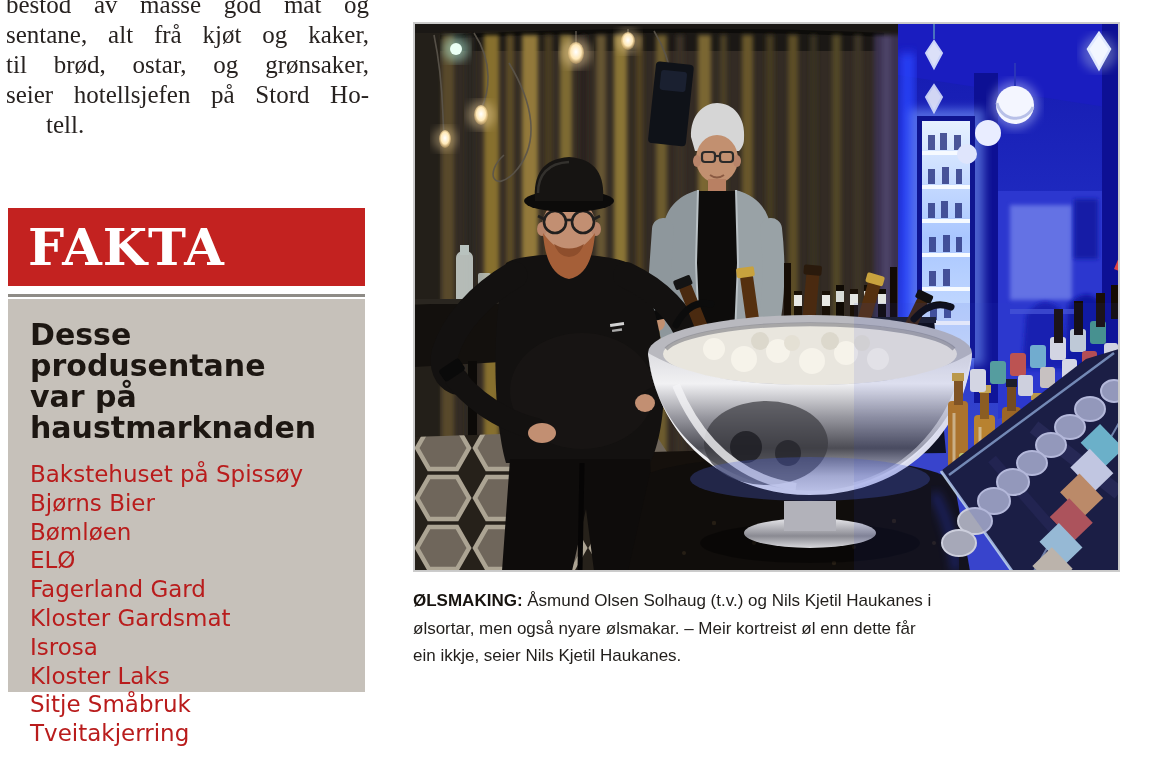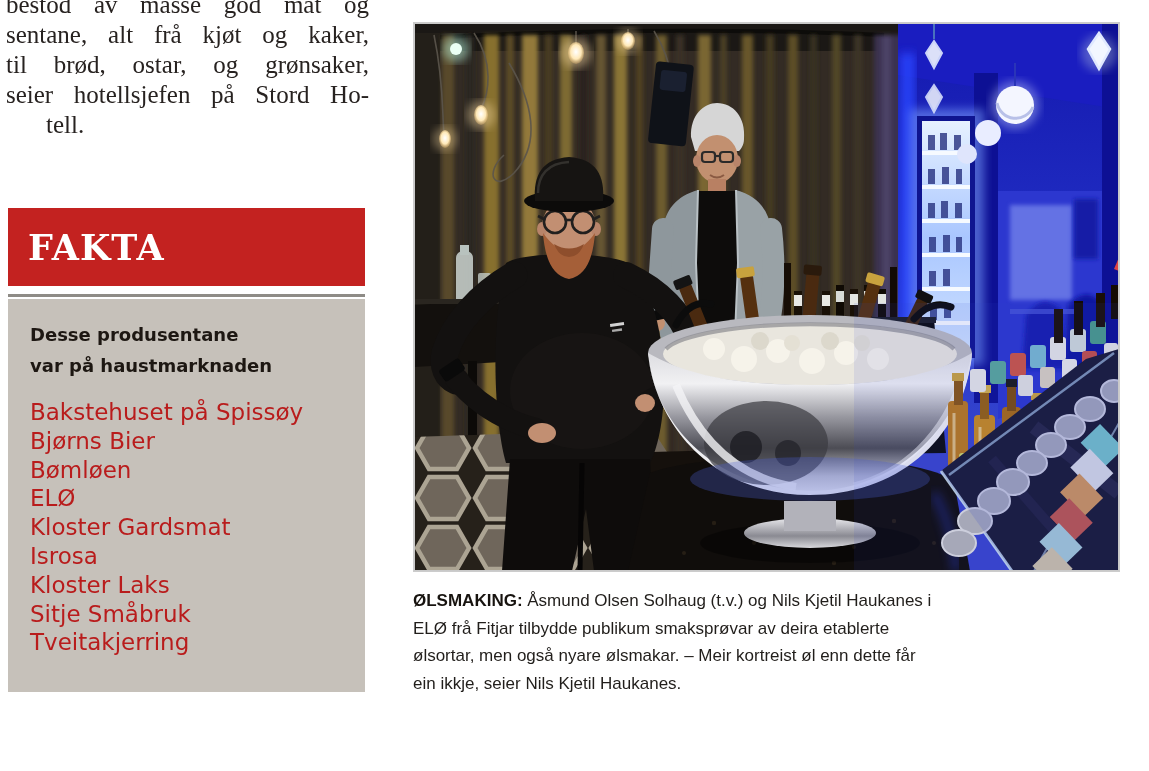--- a/index.html
+++ b/index.html
@@ -11,28 +11,28 @@
             font-family:"Liberation Serif",serif;font-size:25px;line-height:30px;
             color:#272220;}
   .body-col .bline{text-align:justify;-moz-text-align-last:justify;text-align-last:justify;
                    white-space:normal;}
   .body-col .bline:last-child{text-align-last:left;margin-left:40px;}
 
   
   .fakta-box{position:absolute;left:8px;top:208px;width:357px;height:78px;
              display:flex;align-items:center;}
   .fakta-title{font-family:"DejaVu Serif",serif;font-weight:bold;
-               color:#ffffff;font-size:35px;letter-spacing:1px;padding-left:20px;}
+               color:#ffffff;font-size:51px;letter-spacing:1px;padding-left:20px;}
   .fakta-rule{position:absolute;left:8px;top:294px;width:357px;height:3px;background:#8e8b86;}
 
   
   .fact-gray{position:absolute;left:8px;top:299px;width:357px;height:393px;
              box-sizing:border-box;padding:20px 20px 0 22px;}
   .fact-heading{font-family:"DejaVu Sans",sans-serif;font-weight:bold;
-                font-size:18px;line-height:31px;color:#1d1712;}
+                font-size:30px;line-height:31px;color:#1d1712;}
   .fact-list{margin-top:17px;font-family:"DejaVu Sans",sans-serif;
              font-size:23px;line-height:28.8px;color:#b91c1c;}
   .fact-list div{white-space:nowrap;}
 
   
   .photo-frame{position:absolute;left:413px;top:22px;width:705px;height:548px;
                border:1px solid #cccccc;box-sizing:content-box;background:#111;}
   .photo-frame svg{display:block;}
 
   
@@ -60,20 +60,21 @@
 <div class="fact-gray" style="background:#c6c1ba;">
   <div class="fact-heading">
     <div>Desse produsentane</div>
     <div>var på haustmarknaden</div>
   </div>
   <div class="fact-list">
       <div>Bakstehuset på Spissøy</div>
       <div>Bjørns Bier</div>
       <div>Bømløen</div>
       <div>ELØ</div>
+      <div>Fagerland Gard</div>
       <div>Kloster Gardsmat</div>
       <div>Isrosa</div>
       <div>Kloster Laks</div>
       <div>Sitje Småbruk</div>
       <div>Tveitakjerring</div>
     </div>
 </div>
 
 <div class="photo-frame">
 <svg width="705" height="548" viewBox="0 0 705 548" xmlns="http://www.w3.org/2000/svg">
@@ -508,16 +509,15 @@
   </g>
 
   <rect x="440" y="280" width="265" height="268" fill="#3340d0" opacity="0.10"></rect>
 
   <rect x="0.5" y="0.5" width="704" height="547" fill="none" stroke="#c9c9c9"></rect>
 </svg>
 </div>
 
 <div class="caption">
   <div><span class="lead">ØLSMAKING:</span><span> Åsmund Olsen Solhaug (t.v.) og Nils Kjetil Haukanes i</span></div>
-  <div>ELØ frå Fitjar tilbydde publikum smaksprøvar av deira etablerte</div>
   <div>ølsortar, men også nyare ølsmakar. – Meir kortreist øl enn dette får</div>
   <div>ein ikkje, seier Nils Kjetil Haukanes.</div>
 </div>
 
 </body></html>

